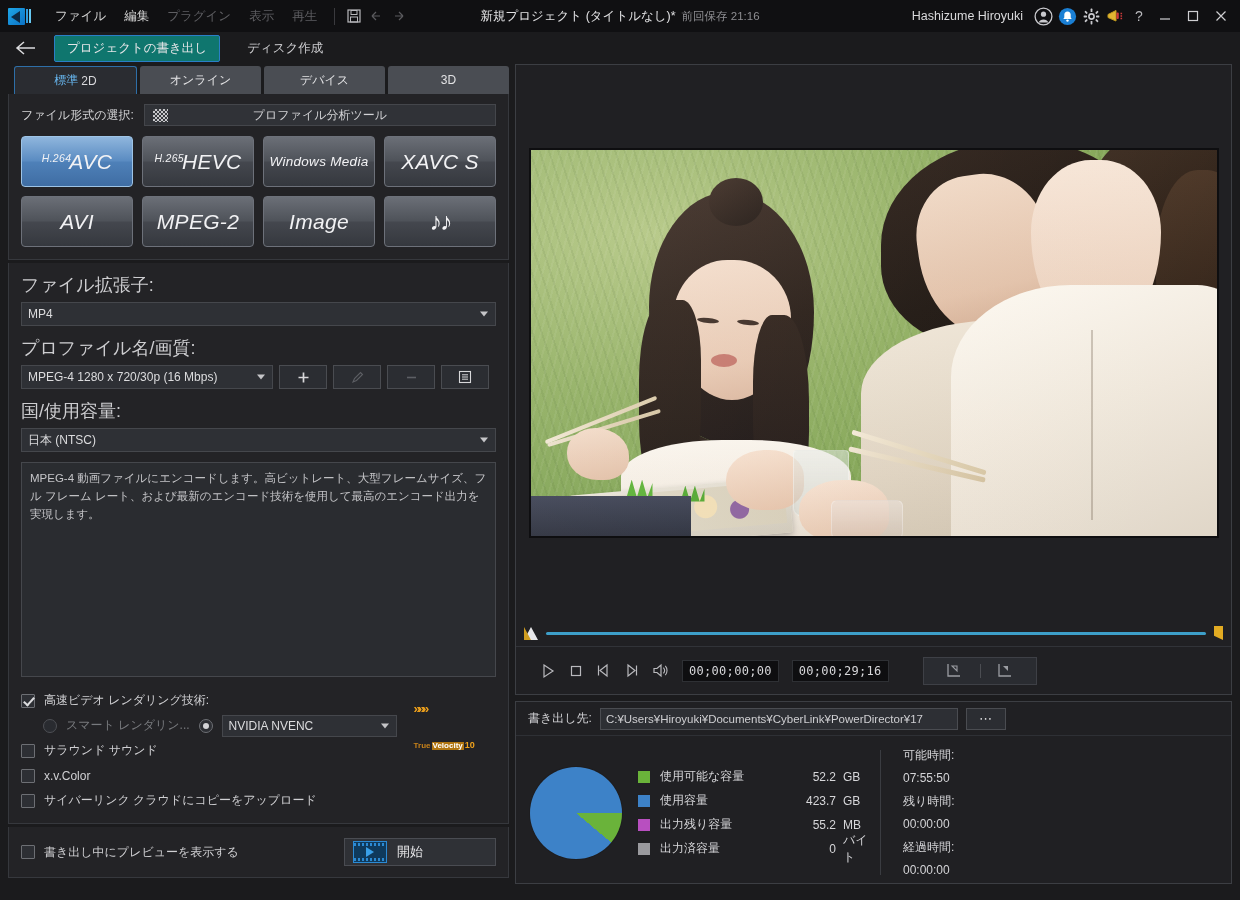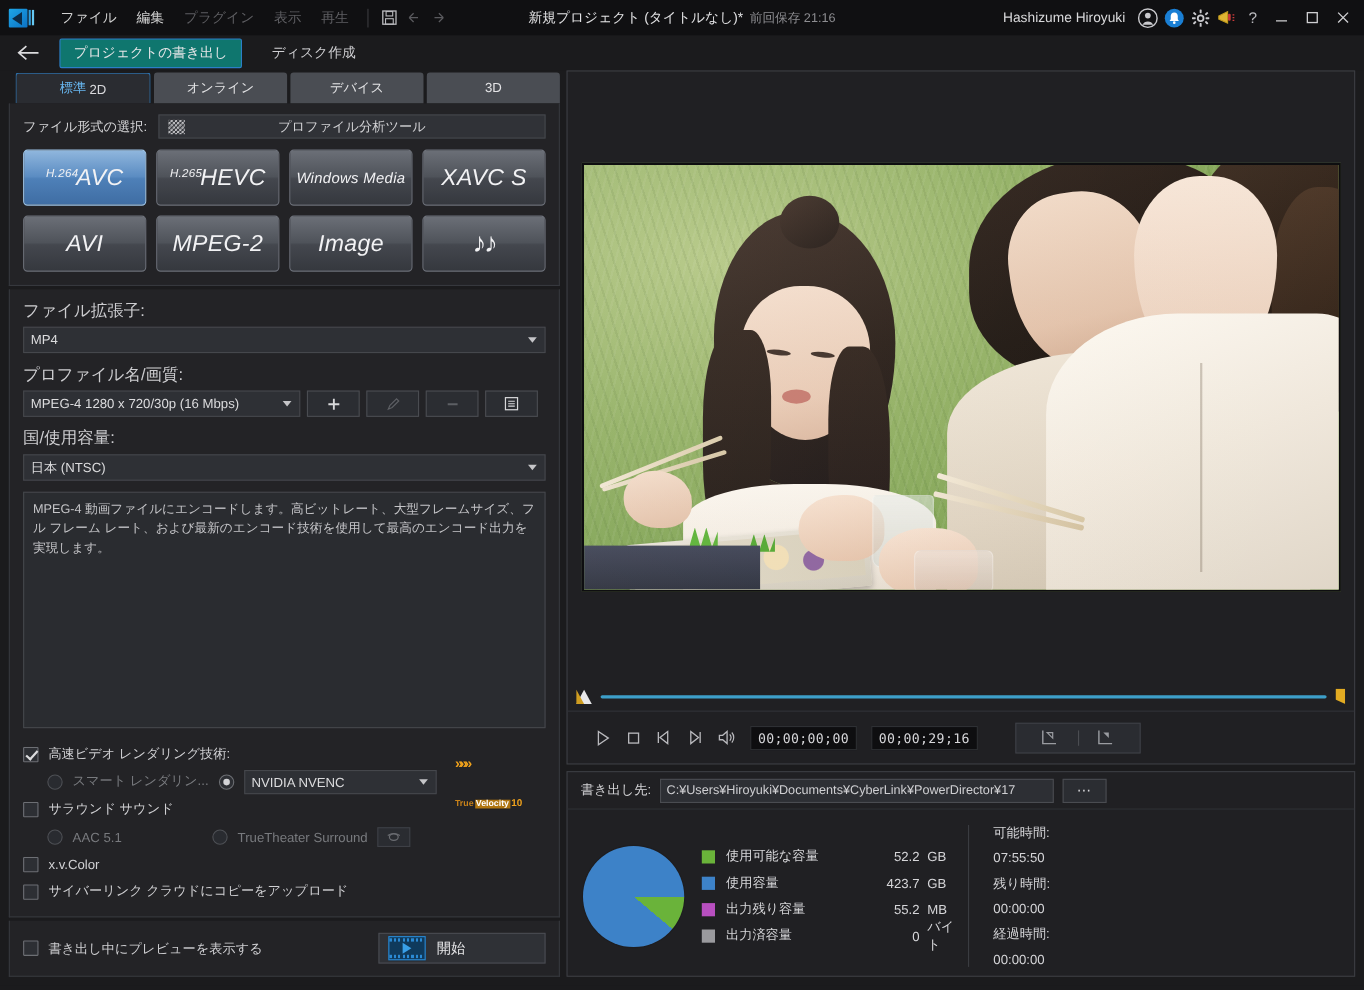--- a/index.html
+++ b/index.html
@@ -158,21 +158,21 @@
     margin-right:-2px; position:relative; top:-4px;
   }
   .fmt-btn.music { font-size:25px; font-style:normal; letter-spacing:-2px;}
 
   .panel-b {
     background:#232326; border:1px solid #36383d; border-top:none;
     margin-top:3px; padding:10px 12px 10px 12px;
   }
   .two-col { display:flex; gap:12px; }
   .col { flex:1; }
-  .fld-lbl { font-size:15px; color:#cdcdd0; margin-bottom:5px; }
+  .fld-lbl { font-size:18px; color:#cdcdd0; margin-bottom:5px; }
   .select {
     height:24px; background:#2e3035; border:1px solid #45474c;
     display:flex; align-items:center; padding:0 6px;
     font-size:12px; color:#dcdcde; position:relative;
   }
   .select .caret {
     position:absolute; right:7px; top:50%; transform:translateY(-50%);
     width:0;height:0;border-left:4.5px solid transparent;border-right:4.5px solid transparent;
     border-top:5px solid #c5c5c8;
   }
@@ -731,32 +731,20 @@
               <span class="tv-txt">
                 <span class="tv-true">True</span>
                   <span class="tv-vel">Velocity</span>
                   <span class="tv-ten">10</span>
               </span>
             </div>
           </div>
           <div class="opt-row">
             <span class="cb"></span>
             <span class="opt-lbl">サラウンド サウンド</span>
-          </div>
-          <div class="opt-row indent">
-            <span class="rb dim"></span>
-            <span class="opt-lbl dim" style="width:118px">AAC 5.1</span>
-            <span class="rb dim"></span>
-            <span class="opt-lbl dim">TrueTheater Surround</span>
-            <span class="tt-btn">
-              <svg width="14" height="11" viewBox="0 0 14 11">
-                  <ellipse cx="7" cy="6" rx="4" ry="3" fill="none" stroke="#6a6c71" stroke-width="1.1"></ellipse>
-                  <path d="M1.5 4.5 Q7 1 12.5 4.5" fill="none" stroke="#6a6c71" stroke-width="1"></path>
-                </svg>
-            </span>
           </div>
           <div class="opt-row">
             <span class="cb"></span>
             <span class="opt-lbl">x.v.Color</span>
           </div>
           <div class="opt-row">
             <span class="cb"></span>
             <span class="opt-lbl">サイバーリンク クラウドにコピーをアップロード</span>
           </div>
         </div>

